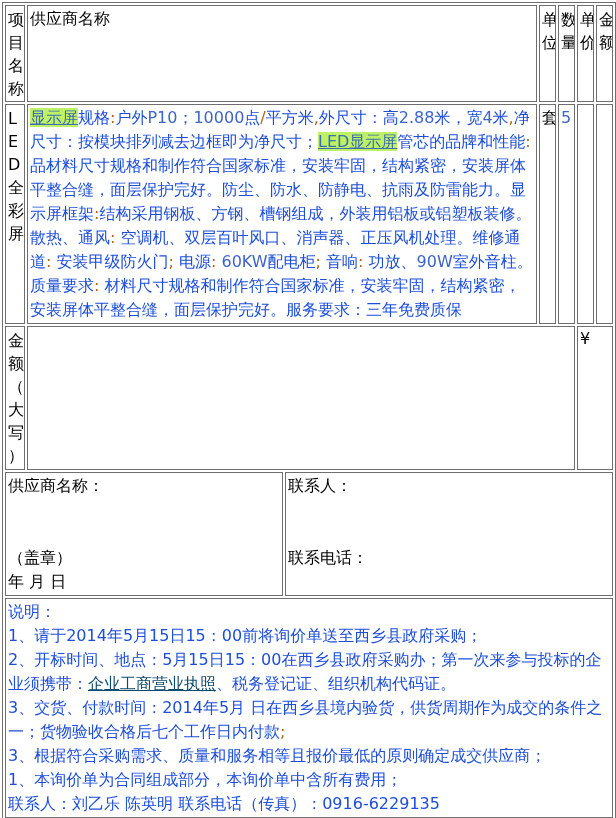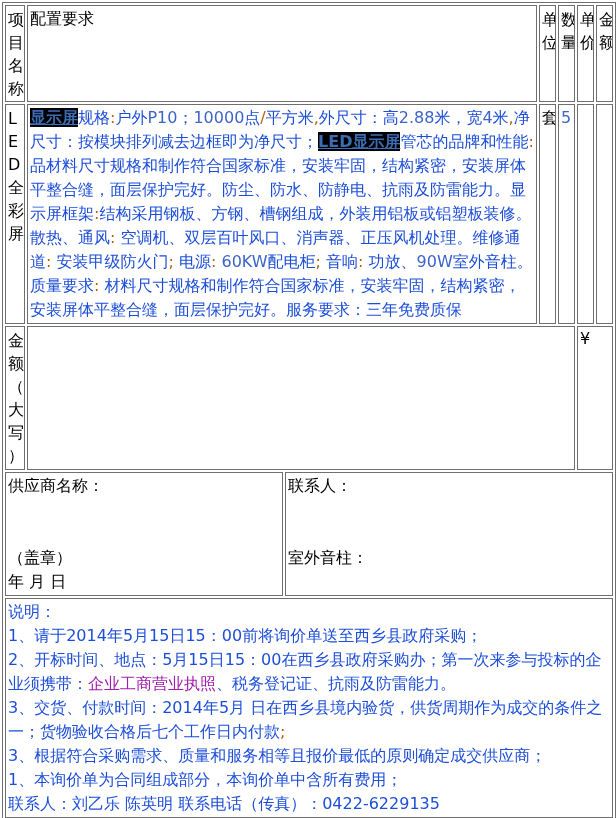--- a/index.html
+++ b/index.html
@@ -47,27 +47,26 @@
   tr.r-notes   td { height: 216px; }
 
   .v-label { line-height: 23px; padding-top: 2px; }
 
   .desc { line-height: 24px; }
 
   
   .seg-n { color: #1d4ed8; }
   .seg-k {
     color: #3c6cb4;
-    background: #000000;
+    background: #bef264;
     text-decoration: underline;
-    font-weight: bold;
   }
   .seg-b { color: #3d64c8; }
   .seg-o { color: #b5630a; }
-  .seg-u { color: #a21caf; }
+  .seg-u { color: #0c4a6e; text-decoration: underline; }
 
   .latin-blue { color: #3d64c8; }
 
   .notes p {
     margin: 0;
     line-height: 24px;
   }
 
   .spacer-48 { height: 48px; }
 
@@ -83,21 +82,21 @@
     <col class="c-desc-b">
     <col class="c-unit">
     <col class="c-qty">
     <col class="c-price">
     <col class="c-amt">
   </colgroup>
 
   <tbody>
       <tr class="r-header">
     <td class="v-label">项<br>目<br>名<br>称</td>
-    <td colspan="2">配置要求</td>
+    <td colspan="2">供应商名称</td>
     <td class="v-label">单<br>位</td>
     <td class="v-label">数<br>量</td>
     <td class="v-label">单<br>价</td>
     <td class="v-label">金<br>额</td>
   </tr>
 
   <tr class="r-led">
     <td class="v-label">L<br>E<br>D<br>全<br>彩<br>屏</td>
     <td colspan="2" class="desc"><span class="seg-k">显示屏</span><span class="seg-n">规格</span><span class="seg-o">:</span><span class="seg-n">户外</span><span class="seg-b">P10</span><span class="seg-n">；</span><span class="seg-b">10000</span><span class="seg-n">点</span><span class="seg-o">/</span><span class="seg-n">平方米</span><span class="seg-o">,</span><span class="seg-n">外尺寸：高</span><span class="seg-b">2.88</span><span class="seg-n">米，宽</span><span class="seg-b">4</span><span class="seg-n">米</span><span class="seg-o">,</span><span class="seg-n">净尺寸：按模块排列减去边框即为净尺寸；</span><span class="seg-k">LED显示屏</span><span class="seg-n">管芯的品牌和性能</span><span class="seg-o">:</span><span class="seg-n">品材料尺寸规格和制作符合国家标准，安装牢固，结构紧密，安装屏体平整合缝，面层保护完好。防尘、防水、防静电、抗雨及防雷能力。显示屏框架</span><span class="seg-o">:</span><span class="seg-n">结构采用钢板、方钢、槽钢组成，外装用铝板或铝塑板装修。散热、通风</span><span class="seg-o">:</span><span class="seg-n"> 空调机、双层百叶风口、消声器、正压风机处理。维修通道</span><span class="seg-o">:</span><span class="seg-n"> 安装甲级防火门</span><span class="seg-o">;</span><span class="seg-n"> 电源</span><span class="seg-o">:</span><span class="seg-n"> </span><span class="seg-b">60KW</span><span class="seg-n">配电柜</span><span class="seg-o">;</span><span class="seg-n"> 音响</span><span class="seg-o">:</span><span class="seg-n"> 功放、</span><span class="seg-b">90W</span><span class="seg-n">室外音柱。质量要求</span><span class="seg-o">:</span><span class="seg-n"> 材料尺寸规格和制作符合国家标准，安装牢固，结构紧密，安装屏体平整合缝，面层保护完好。服务要求：三年免费质保</span></td>
     <td>套</td>
@@ -115,30 +114,30 @@
   <tr class="r-supplier">
     <td colspan="2">
       <div>供应商名称：</div>
       <div class="spacer-48"></div>
       <div>（盖章）</div>
       <div>年 月 日</div>
     </td>
     <td colspan="5">
       <div>联系人：</div>
       <div class="spacer-48"></div>
-      <div>室外音柱：</div>
+      <div>联系电话：</div>
     </td>
   </tr>
 
   <tr class="r-notes">
     <td colspan="7" class="notes">
       <p><span class="seg-n">说明：</span></p>
       <p><span class="seg-n">1、请于2014年5月15日15：00前将询价单送至西乡县政府采购；</span></p>
-      <p><span class="seg-n">2、开标时间、地点：5月15日15：00在西乡县政府采购办；第一次来参与投标的企业须携带：</span><span class="seg-u">企业工商营业执照</span><span class="seg-n">、税务登记证、抗雨及防雷能力。</span></p>
+      <p><span class="seg-n">2、开标时间、地点：5月15日15：00在西乡县政府采购办；第一次来参与投标的企业须携带：</span><span class="seg-u">企业工商营业执照</span><span class="seg-n">、税务登记证、组织机构代码证。</span></p>
       <p><span class="seg-n">3、交货、付款时间：2014年5月 日在西乡县境内验货，供货周期作为成交的条件之一；货物验收合格后七个工作日内付款</span><span class="seg-o">;</span></p>
       <p><span class="seg-n">3、根据符合采购需求、质量和服务相等且报价最低的原则确定成交供应商；</span></p>
       <p><span class="seg-n">1、本询价单为合同组成部分，本询价单中含所有费用；</span></p>
-      <p><span class="seg-n">联系人：刘乙乐 陈英明 联系电话（传真）：0422-6229135</span></p>
+      <p><span class="seg-n">联系人：刘乙乐 陈英明 联系电话（传真）：0916-6229135</span></p>
     </td>
   </tr>
 
 </tbody>
   </table>
 
 </body></html>

